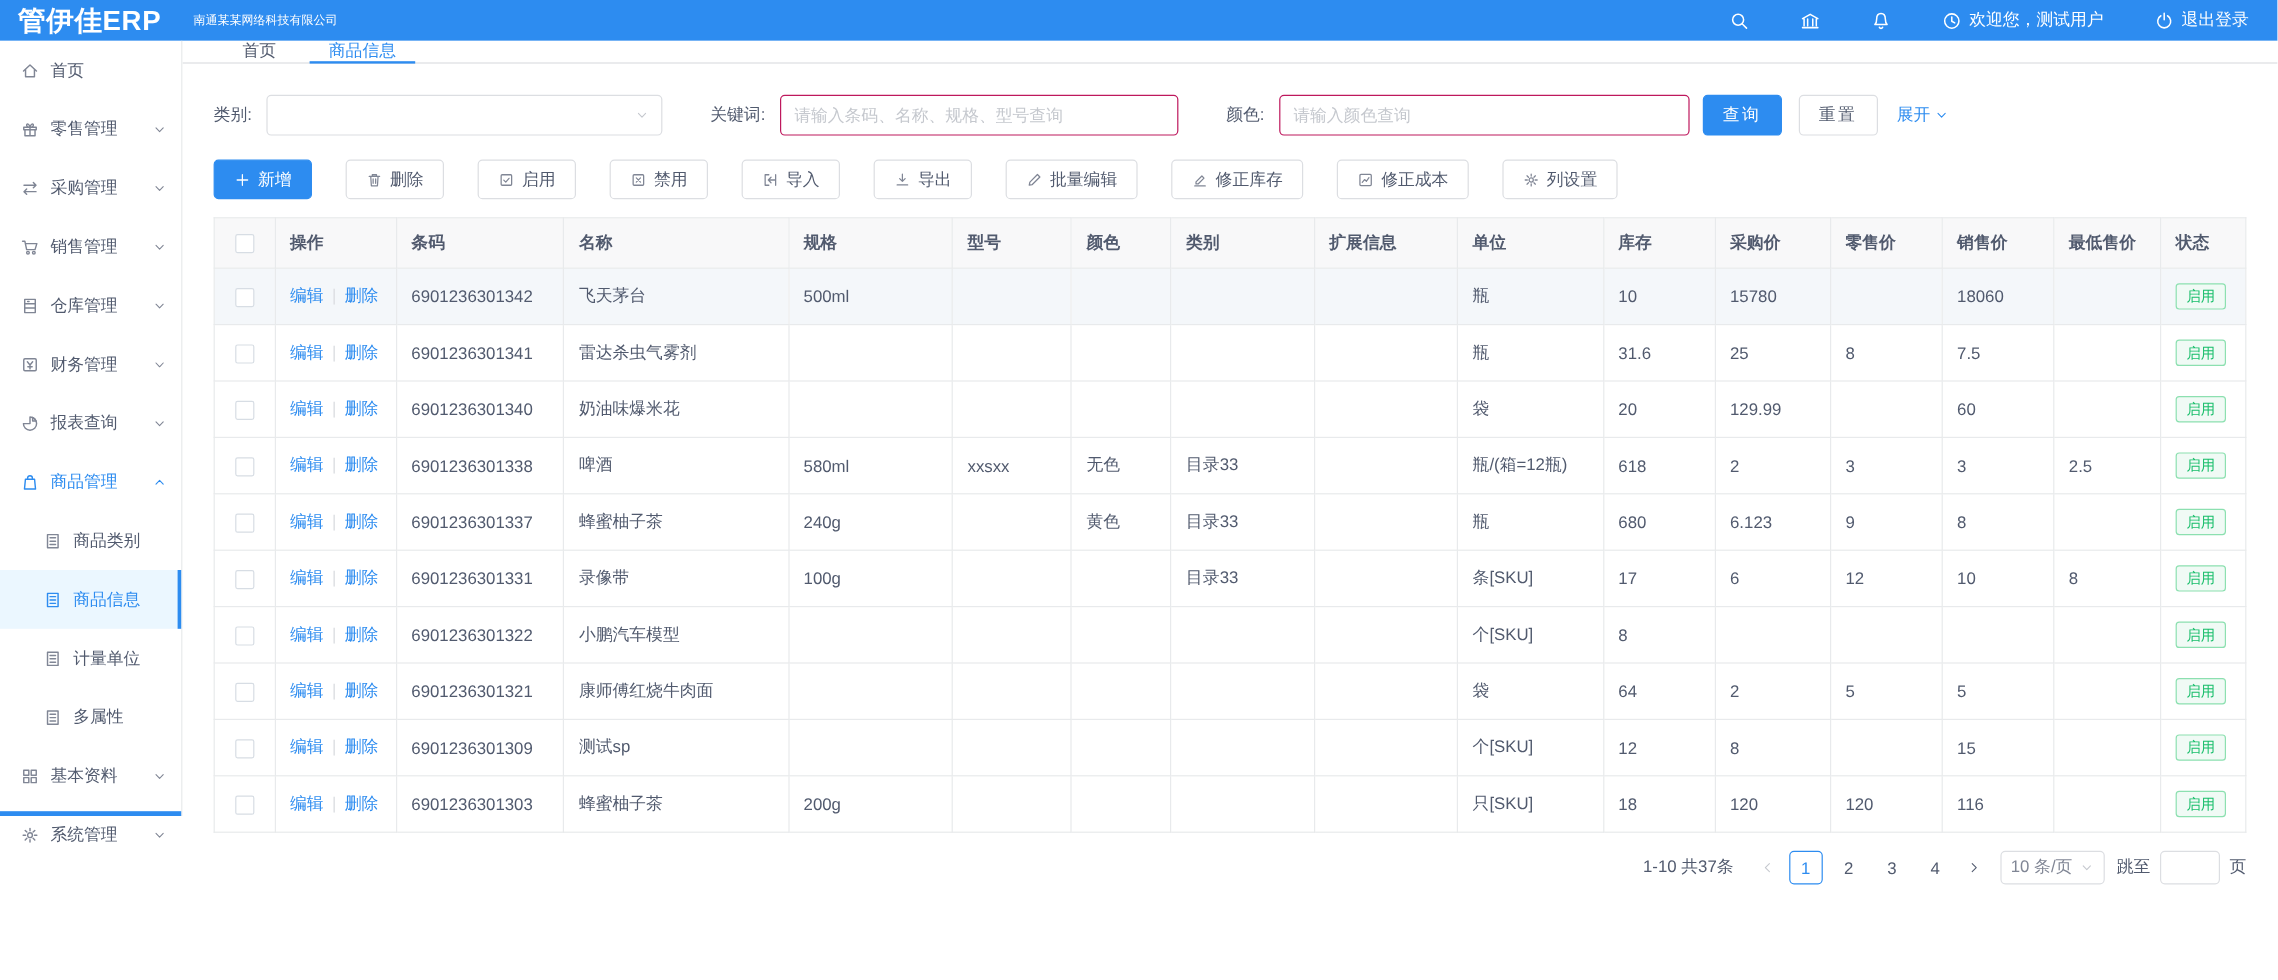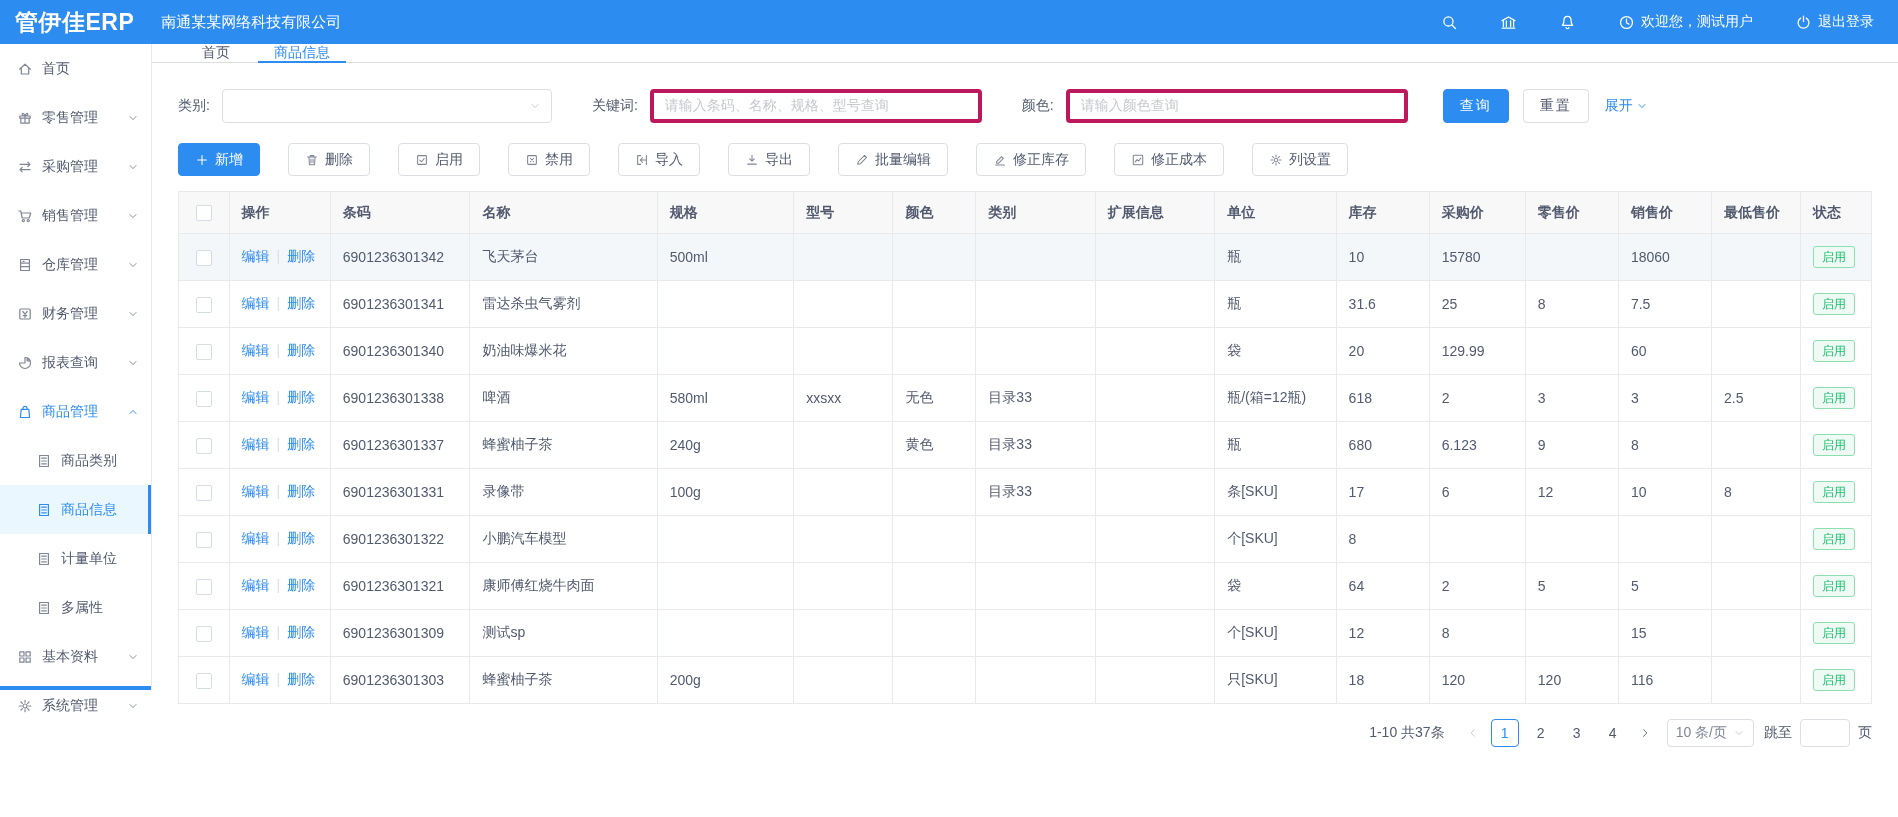--- a/index.html
+++ b/index.html
@@ -7,23 +7,23 @@
   body {
     width:1898px; height:817px; overflow:hidden;
     font-family:"Liberation Sans","DejaVu Sans",sans-serif;
     font-size:14px; color:#515a6e; background:#fff;
   }
   .icon { display:inline-flex; align-items:center; justify-content:center; }
   .icon svg { width:16px; height:16px; fill:none; stroke:currentColor; stroke-width:1.2; stroke-linecap:round; stroke-linejoin:round; }
   .icon.small svg { width:12px; height:12px; }
 
   
-  .header { height:44px; background:#2d8cf0; color:#fff; display:flex; align-items:center; }
+  .header { height:34px; background:#2d8cf0; color:#fff; display:flex; align-items:center; }
   .logo { font-size:23px; font-weight:bold; padding:0 15px; letter-spacing:0.5px; white-space:nowrap; }
-  .company { font-size:15px; margin-left:12px; white-space:nowrap; }
+  .company { font-size:10px; margin-left:12px; white-space:nowrap; }
   .header-right { margin-left:auto; display:flex; align-items:center; padding-right:24px;text-align:right; }
   .h-item { display:flex; align-items:center; gap:6px; margin-left:42px; cursor:pointer; white-space:nowrap; }
   .h-item svg { width:17px; height:17px; }
 
   
   .layout { display:flex; height:646px; }
   .sidebar { width:152px; background:#fff; border-right:1px solid #e8eaec; position:relative; flex:none; }
   .menu-item { height:49px; display:flex; align-items:center; padding:0 12px 0 17px; cursor:pointer; color:#515a6e; }
   .menu-item .icon { color:#808695; margin-right:9px; }
   .menu-item .chev { margin-left:auto; color:#808695; margin-right:0; }
@@ -41,26 +41,26 @@
   .tab { display:flex; align-items:center; padding:0 22px; cursor:pointer; color:#515a6e; position:relative; }
   .tab.active { color:#2d8cf0; }
   .tab.active::after { content:""; position:absolute; left:6px; right:6px; bottom:-1px; height:2px; background:#2d8cf0; }
 
   
   .content { padding:26px 26px 0 26px; }
 
   .filter-row { display:flex; align-items:center; margin-bottom:20px; }
   .f-label { margin-right:12px; white-space:nowrap; }
   .select-box { width:330px; height:34px; border:1px solid #dcdee2; border-radius:4px; display:flex; align-items:center; justify-content:flex-end; padding:0 10px; color:#c5c8ce; cursor:pointer; background:#fff; }
-  .f-input { height:34px; border:4px solid #be185d; border-radius:4px; padding:0 11px; font-size:14px; color:#515a6e; font-family:Liberation Mono, monospace; outline:none; background:#fff; }
+  .f-input { height:34px; border:1px solid #be185d; border-radius:4px; padding:0 11px; font-size:14px; color:#515a6e; font-family:Liberation Sans, sans-serif; outline:none; background:#fff; }
   .f-input::placeholder { color:#c5c8ce; }
   .ml40 { margin-left:40px; }
   .btn { height:34px; border-radius:4px; border:1px solid #dcdee2; background:#fff; color:#515a6e; font-size:14px; font-family:inherit; padding:0 16px; cursor:pointer; display:inline-flex; align-items:center; gap:6px; white-space:nowrap; }
   .btn.primary { background:#2d8cf0; border-color:#2d8cf0; color:#fff; }
-  .search-btn { margin-left:35px; letter-spacing:2px;text-align:right; }
+  .search-btn { margin-left:11px; letter-spacing:2px;text-align:right; }
   .reset-btn { margin-left:14px; letter-spacing:2px; }
   .expand-link { margin-left:16px; color:#2d8cf0; cursor:pointer; display:inline-flex; align-items:center; gap:3px; }
   .expand-link .icon { color:#2d8cf0; }
 
   .toolbar { display:flex; gap:28px; margin-bottom:15px; }
   .tool-btn { height:33px; }
   .tool-btn .icon { color:#808695; }
   .tool-btn .icon svg { width:14px; height:14px; }
   .tool-btn.primary .icon { color:#fff; }
 

